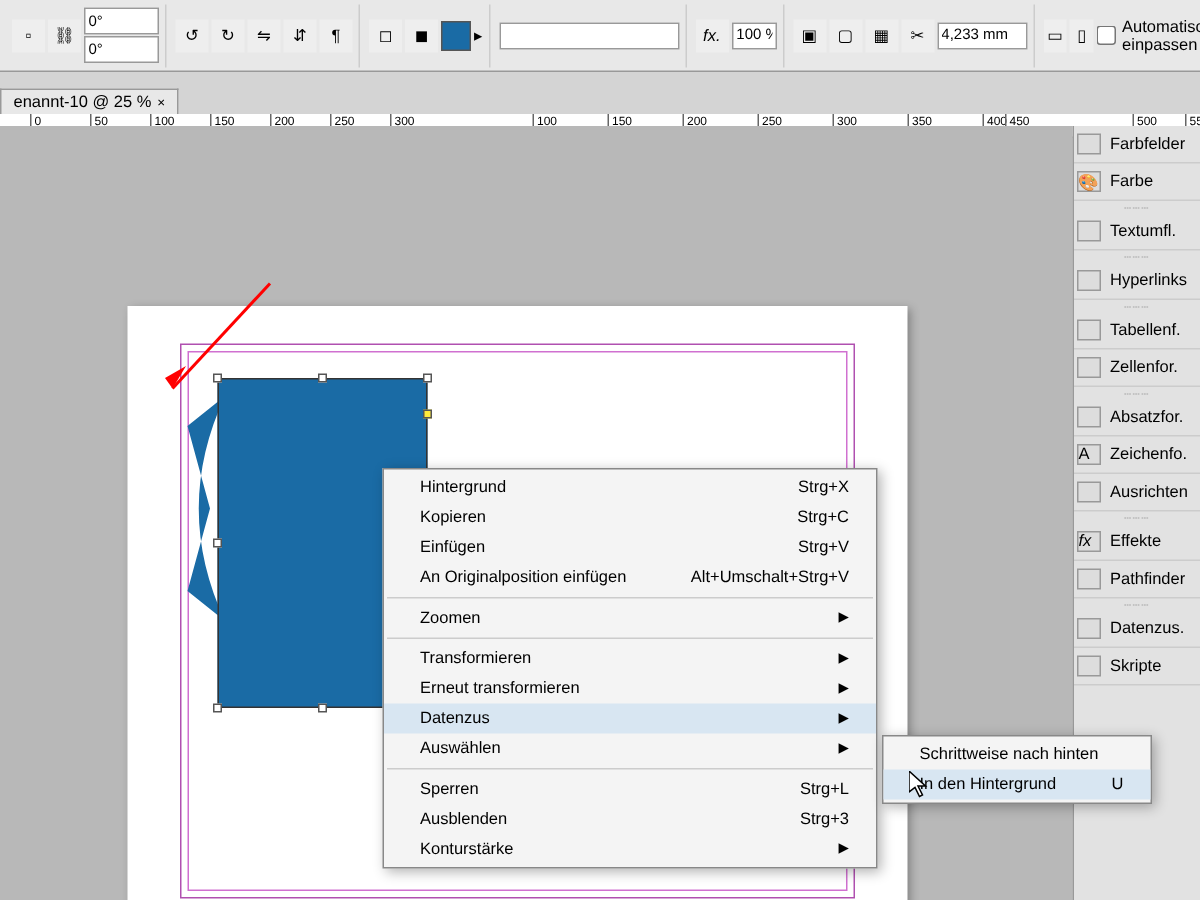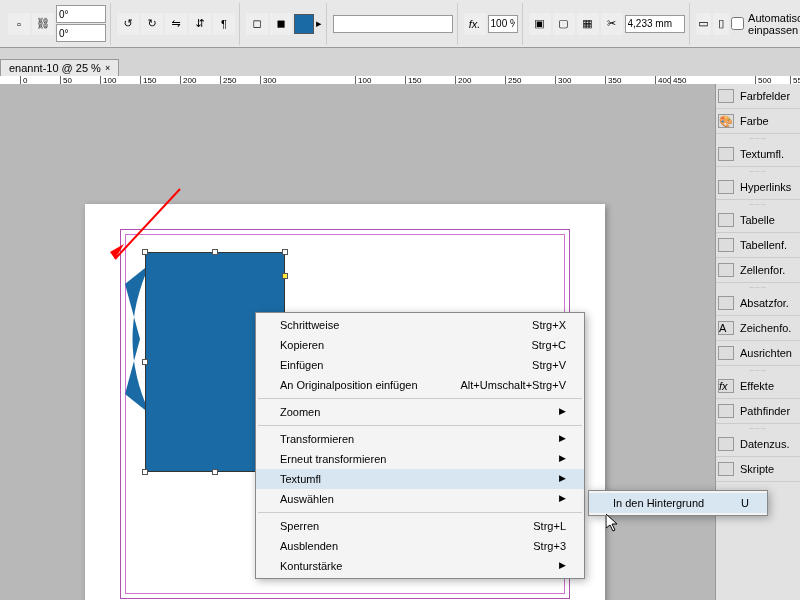--- a/index.html
+++ b/index.html
@@ -142,21 +142,21 @@
     </div>
   </div>
   <svg class="arrow-red" width="90" height="90">
     <line x1="80" y1="5" x2="15" y2="75" stroke="#ff0000" stroke-width="2"></line>
     <polygon points="15,75 24,60 10,68" fill="#ff0000"></polygon>
   </svg>
 </div>
 
 <div class="context-menu" style="left:255px; top:312px">
   <div class="menu-item">
-      <span>Schrittweise</span>
+      <span>Hintergrund</span>
       <span>Strg+X</span>
     </div>
   <div class="menu-item">
       <span>Kopieren</span>
       <span>Strg+C</span>
     </div>
   <div class="menu-item">
       <span>Einfügen</span>
       <span>Strg+V</span>
     </div>
@@ -172,21 +172,21 @@
   <div class="menu-sep"></div>
   <div class="menu-item">
       <span>Transformieren</span>
       <span class="arrow">▶</span>
     </div>
   <div class="menu-item">
       <span>Erneut transformieren</span>
       <span class="arrow">▶</span>
     </div>
   <div class="menu-item hover">
-      <span>Textumfl</span>
+      <span>Datenzus</span>
       <span class="arrow">▶</span>
     </div>
   <div class="menu-item">
       <span>Auswählen</span>
       <span class="arrow">▶</span>
     </div>
   <div class="menu-sep"></div>
   <div class="menu-item">
       <span>Sperren</span>
       <span>Strg+L</span>
@@ -195,20 +195,23 @@
       <span>Ausblenden</span>
       <span>Strg+3</span>
     </div>
   <div class="menu-item">
       <span>Konturstärke</span>
       <span class="arrow">▶</span>
     </div>
 </div>
 
 <div class="submenu" style="left:588px; top:490px">
+  <div class="menu-item">
+      <span>Schrittweise nach hinten</span>
+    </div>
   <div class="menu-item hover">
       <span>In den Hintergrund</span>
       <span>U</span>
     </div>
 </div>
 
 <div class="cursor-arrow" style="left:606px; top:514px">
   <svg width="16" height="20">
       <path d="M0 0 L0 14 L4 11 L7 17 L9 16 L6 10 L11 10 Z" fill="#fff" stroke="#000" stroke-width="1"></path>
     </svg>
@@ -229,24 +232,20 @@
       <span>Textumfl.</span>
     </div>
   <div class="panel-sep">┄┄┄</div>
   <div class="panel-item">
       <div class="picon"></div>
       <span>Hyperlinks</span>
     </div>
   <div class="panel-sep">┄┄┄</div>
   <div class="panel-item">
       <div class="picon"></div>
-      <span>Tabelle</span>
-    </div>
-  <div class="panel-item">
-      <div class="picon"></div>
       <span>Tabellenf.</span>
     </div>
   <div class="panel-item">
       <div class="picon"></div>
       <span>Zellenfor.</span>
     </div>
   <div class="panel-sep">┄┄┄</div>
   <div class="panel-item">
       <div class="picon"></div>
       <span>Absatzfor.</span>

